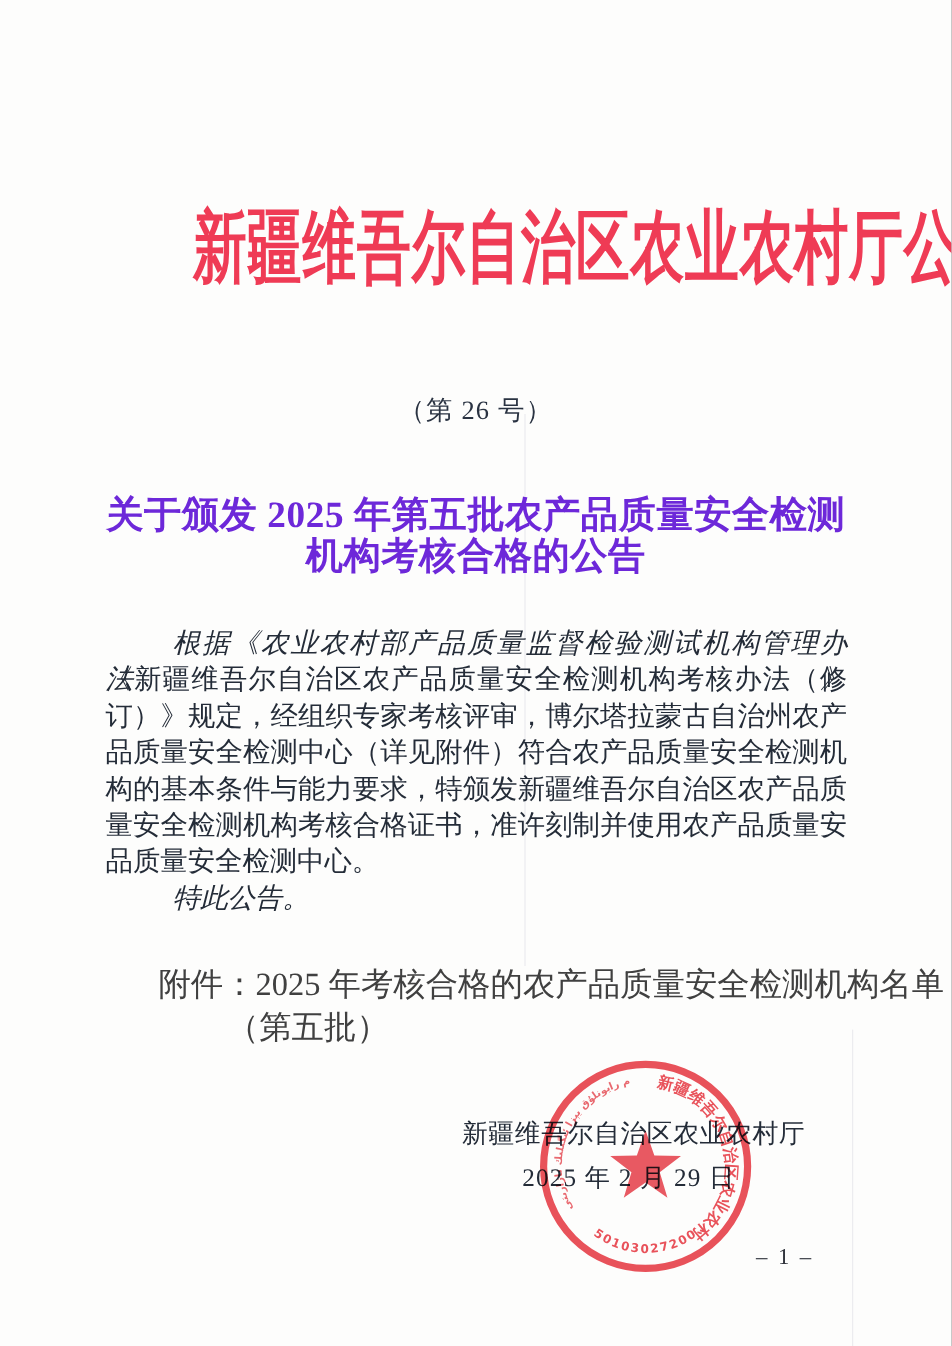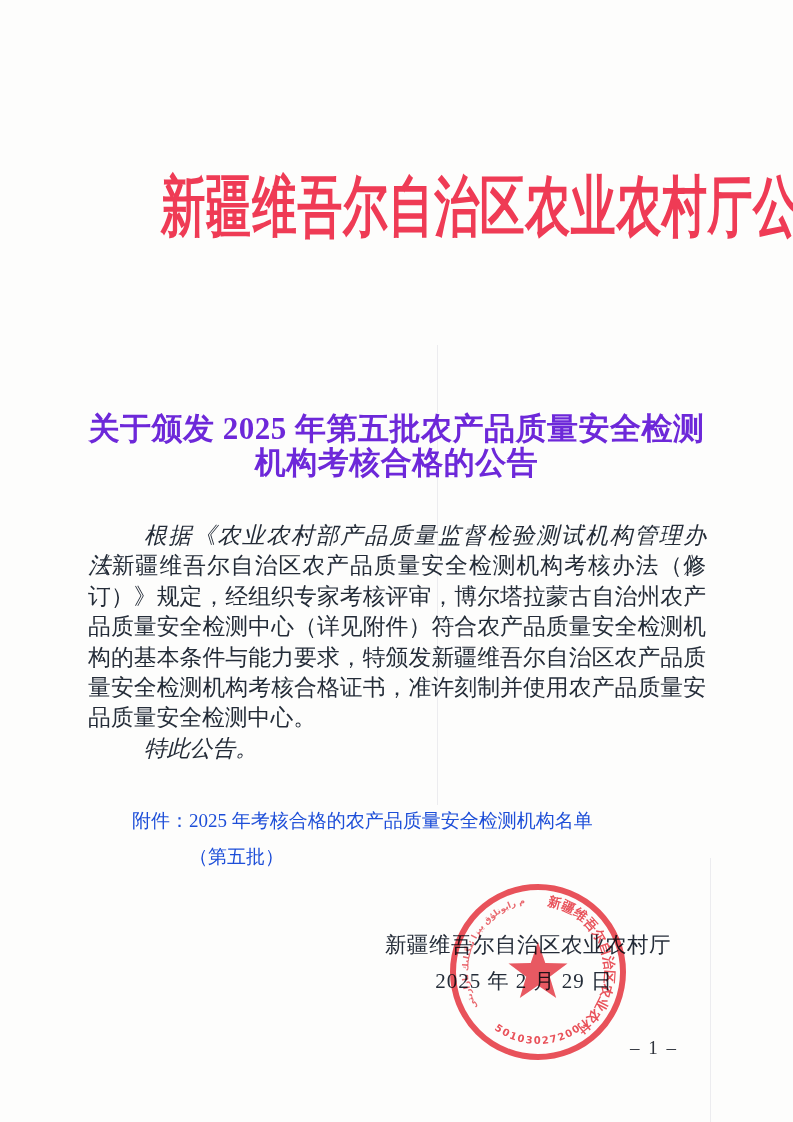--- a/index.html
+++ b/index.html
@@ -41,21 +41,21 @@
   }
   .body-text{
     position:absolute;left:88px;top:521px;width:618px;
     font-size:22.8px;line-height:30.4px;color:#242c38;
   }
   .bl{height:30.4px;}
   .bl.fj{text-align:justify;text-align-last:justify;}
   .bl.ind{text-indent:56px;font-style:italic;}
   .attachment{
     position:absolute;left:132px;top:803px;
-    font-size:19px;line-height:35.5px;color:#1d4ed8;
+    font-size:27px;line-height:35.5px;color:#404040;
   }
   .attachment .att2{margin-left:57px;}
   .closing-issuer{
     position:absolute;left:385px;top:930px;
     font-size:21.5px;letter-spacing:0.5px;color:#242c38;white-space:nowrap;
   }
   .closing-date{
     position:absolute;left:385px;top:967px;width:278px;
     text-align:center;font-size:21px;letter-spacing:1px;color:#242c38;white-space:nowrap;
   }
@@ -73,20 +73,21 @@
 
 <div class="page">
 
   <div class="streak s1"></div>
   <div class="streak s2"></div>
 
   <div class="doc-title">
     <span>新疆维吾尔自治区农业农村厅公告</span>
   </div>
 
+  <div class="doc-number">（第 26 号）</div>
 
   <div class="subject">
     <div>关于颁发 2025 年第五批农产品质量安全检测</div>
     <div>机构考核合格的公告</div>
   </div>
 
   <div class="body-text">
     <div class="bl fj ind">根据《农业农村部产品质量监督检验测试机构管理办法》</div>
     <div class="bl fj">《新疆维吾尔自治区农产品质量安全检测机构考核办法（修</div>
     <div class="bl fj">订）》规定，经组织专家考核评审，博尔塔拉蒙古自治州农产</div>

